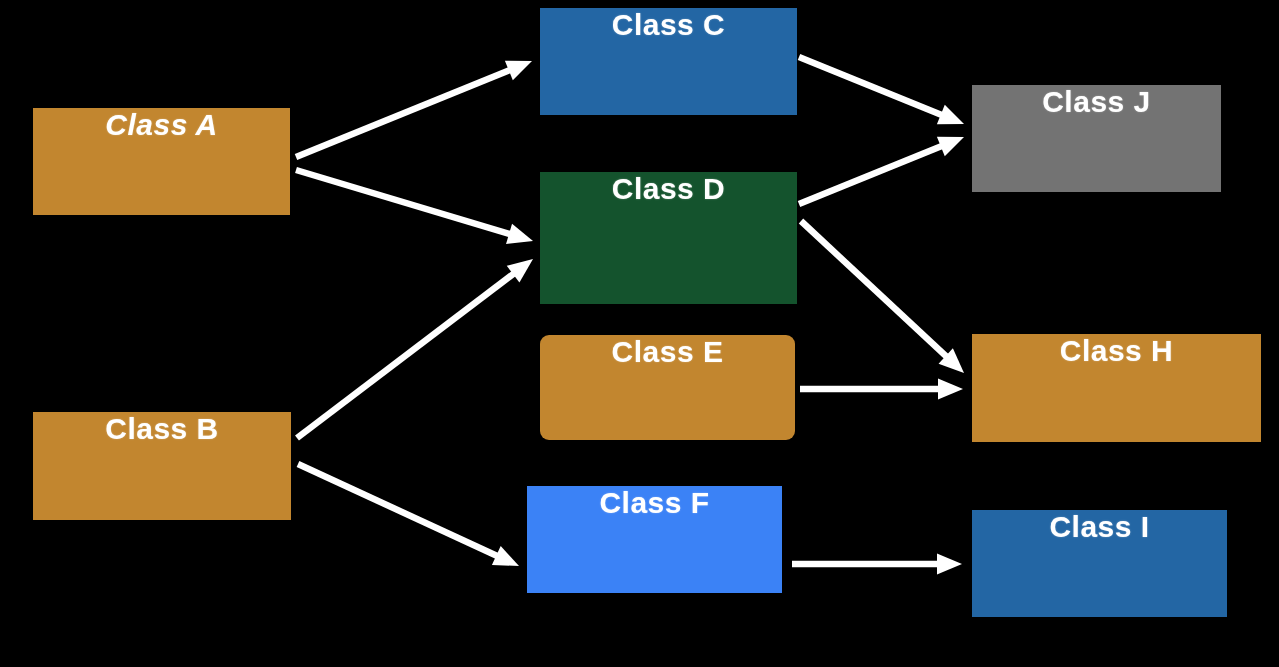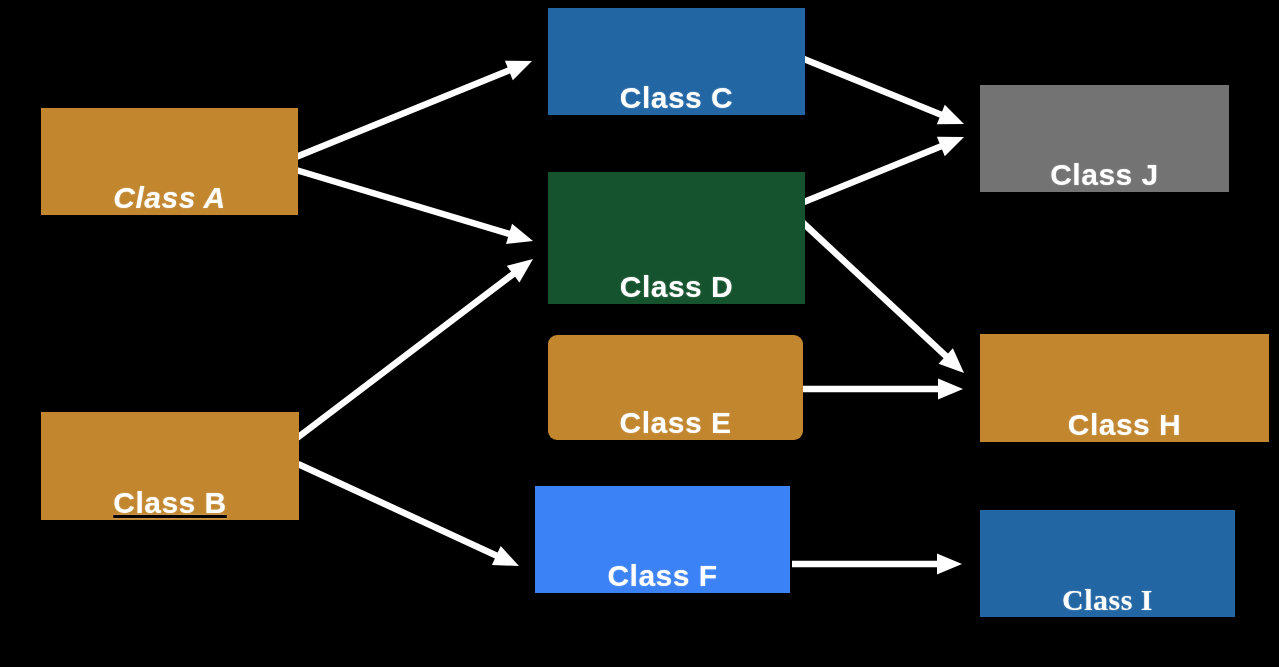--- a/index.html
+++ b/index.html
@@ -19,24 +19,23 @@
     position: absolute;
     left: 0;
     top: 0;
     width: 1279px;
     height: 667px;
     display: block;
   }
   .node {
     position: absolute;
     display: flex;
-    align-items: flex-end;
+    align-items: flex-start;
     justify-content: center;
     box-sizing: border-box;
-    margin-left: 8px;
   }
   .node .label {
     color: #ffffff;
     font-weight: bold;
     font-size: 30px;
     letter-spacing: 0.5px;
     text-shadow: 0 0 2px rgba(255,255,255,0.35);
     white-space: nowrap;
   }
   .edge-line {
@@ -69,38 +68,38 @@
       <polygon points="964,373 938.5551759383604,363.62925144547097 952.8771435639562,348.27082563644393" class="edge-head"></polygon>
       <line x1="800" y1="389" x2="945" y2="389" class="edge-line"></line>
       <polygon points="963,389 938,399.5 938,378.5" class="edge-head"></polygon>
       <line x1="792" y1="564" x2="944" y2="564" class="edge-line"></line>
       <polygon points="962,564 937,574.5 937,553.5" class="edge-head"></polygon>
     </svg>
   <div id="nodes">
       <div class="node" style="left: 33px; top: 108px; width: 257px; height: 107px; background: rgb(194, 134, 47); font-style: italic;">
         <span class="label">Class A</span>
       </div>
-      <div class="node" style="left: 33px; top: 412px; width: 258px; height: 108px; background: rgb(194, 134, 47); text-decoration: underline;">
+      <div class="node" style="left: 33px; top: 412px; width: 258px; height: 108px; background: rgb(194, 134, 47);">
         <span class="label">Class B</span>
       </div>
       <div class="node" style="left: 540px; top: 8px; width: 257px; height: 107px; background: rgb(35, 102, 164);">
         <span class="label">Class C</span>
       </div>
       <div class="node" style="left: 540px; top: 172px; width: 257px; height: 132px; background: #14532d;">
         <span class="label">Class D</span>
       </div>
       <div class="node" style="left: 540px; top: 335px; width: 255px; height: 105px; background: rgb(194, 134, 47); border-radius: 9px;">
         <span class="label">Class E</span>
       </div>
       <div class="node" style="left: 527px; top: 486px; width: 255px; height: 107px; background: #3b82f6;">
         <span class="label">Class F</span>
       </div>
       <div class="node" style="left: 972px; top: 85px; width: 249px; height: 107px; background: #737373;">
         <span class="label">Class J</span>
       </div>
       <div class="node" style="left: 972px; top: 334px; width: 289px; height: 108px; background: rgb(194, 134, 47);">
         <span class="label">Class H</span>
       </div>
-      <div class="node" style="left: 972px; top: 510px; width: 255px; height: 107px; background: rgb(35, 102, 164); font-family: Liberation Serif, serif;">
+      <div class="node" style="left: 972px; top: 510px; width: 255px; height: 107px; background: rgb(35, 102, 164);">
         <span class="label">Class I</span>
       </div>
     </div>
 </div>
 
 </body></html>

